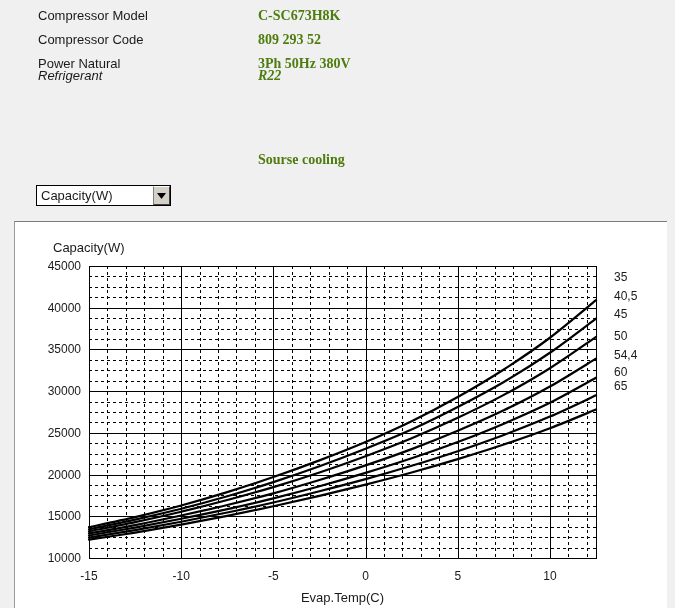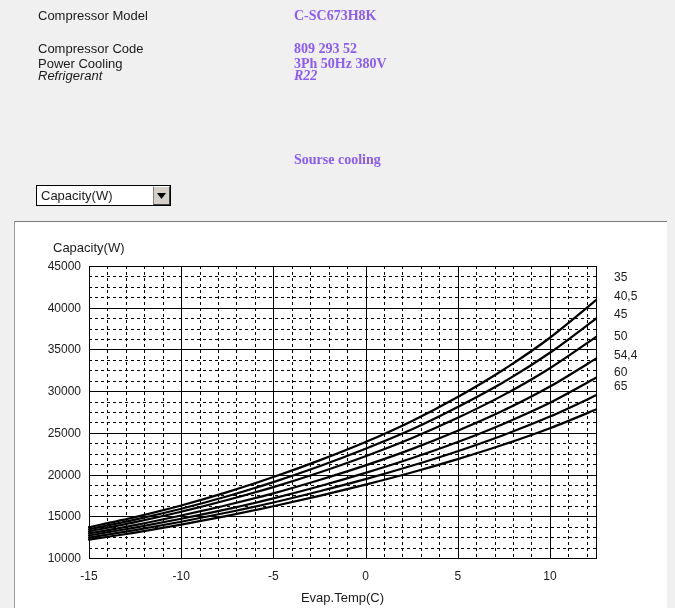--- a/index.html
+++ b/index.html
@@ -35,24 +35,23 @@
     font-size: 13px;
     color: #1a1a1a;
     font-family: "Liberation Sans", sans-serif;
     white-space: nowrap;
   }
   .spec-value {
     position: absolute;
     left: 220px; top: 0;
     font-size: 14px;
     font-weight: bold;
-    color: #8b5cf6;
+    color: #4d7c0f;
     font-family: "Liberation Serif", serif;
     white-space: nowrap;
-    margin-left: 36px;
   }
 
   
   #param-select {
     position: absolute;
     left: 36px;
     top: 185px;
     width: 135px;
     height: 21px;
     background: #ffffff;
@@ -117,26 +116,26 @@
   }
 </style>
 </head>
 <body>
 
 <div id="specs">
     <div class="spec-row" style="top: 8px;">
       <div class="spec-label">Compressor  Model</div>
       <div class="spec-value">C-SC673H8K</div>
     </div>
-    <div class="spec-row" style="top: 41px; text-align: right;">
+    <div class="spec-row" style="top: 32px; text-align: right;">
       <div class="spec-label">Compressor Code</div>
       <div class="spec-value">809 293 52</div>
     </div>
     <div class="spec-row" style="top: 56px;">
-      <div class="spec-label">Power Cooling</div>
+      <div class="spec-label">Power Natural</div>
       <div class="spec-value">3Ph  50Hz  380V</div>
     </div>
     <div class="spec-row" style="top: 68px; font-style: italic;">
       <div class="spec-label">Refrigerant</div>
       <div class="spec-value">R22</div>
     </div>
     <div class="spec-row" style="top: 152px;">
       <div class="spec-value">Sourse cooling</div>
     </div>
   </div>

